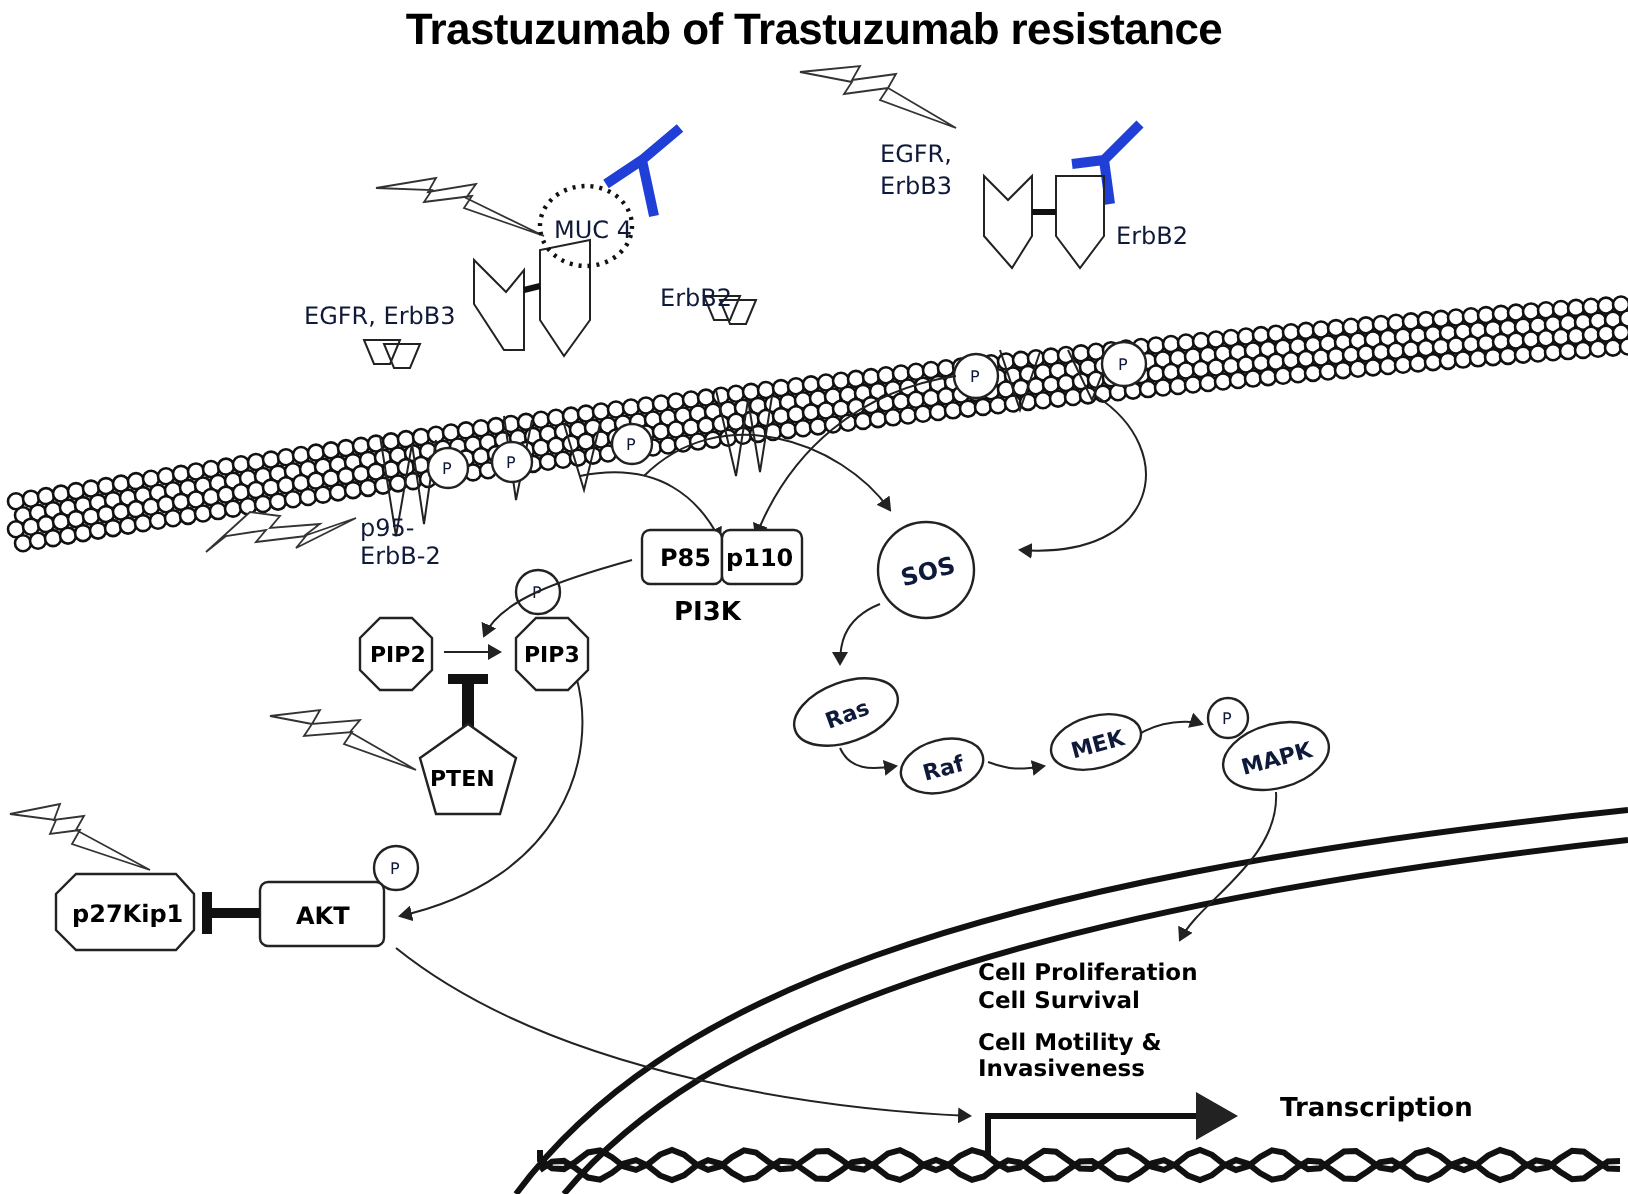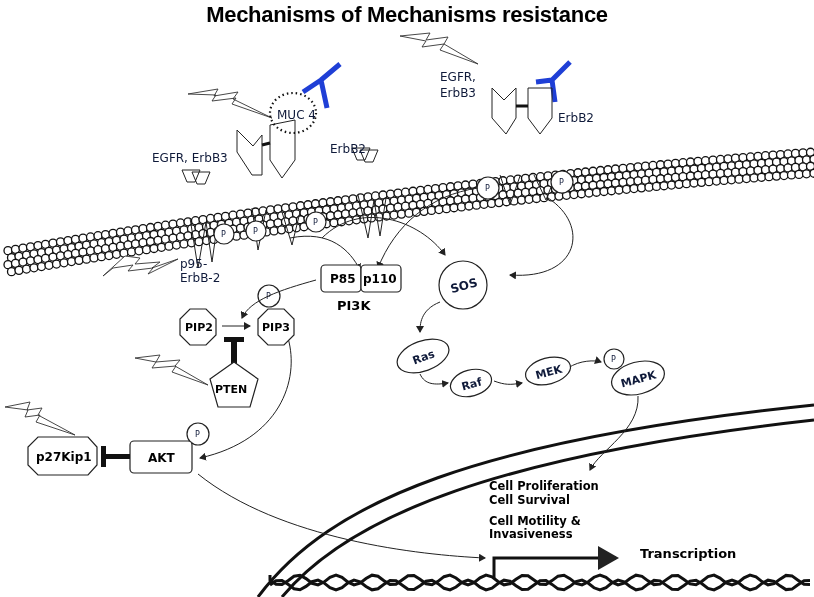--- a/index.html
+++ b/index.html
@@ -14,21 +14,21 @@
   .ptxt { font-family: "DejaVu Sans", sans-serif; font-size: 8px; fill: #0f1a3a; }
   .outtxt { font-family: "DejaVu Sans", sans-serif; font-size: 11.5px; font-weight: bold; fill: #000; }
   .trans { font-family: "DejaVu Sans", sans-serif; font-size: 13px; font-weight: bold; fill: #000; }
   .ln { fill: none; stroke: #222; stroke-width: 1; }
   .shape { fill: #fff; stroke: #222; stroke-width: 1.2; }
   .bolt { fill: #fff; stroke: #333; stroke-width: 0.9; }
 </style>
 </head>
 <body>
 
-<div id="title">Mechanisms of Mechanisms resistance</div>
+<div id="title">Trastuzumab of Trastuzumab resistance</div>
 
 <svg width="814" height="597" viewBox="0 0 814 597">
   <defs>
     <marker id="arr" markerWidth="8" markerHeight="8" refX="6" refY="4" orient="auto">
       <path d="M0,0 L7,4 L0,8 z" fill="#222"></path>
     </marker>
   </defs>
 
   <g id="membrane">
       <circle cx="8" cy="250.62794221516577" r="4" fill="#fff" stroke="#111" stroke-width="1.3"></circle>

